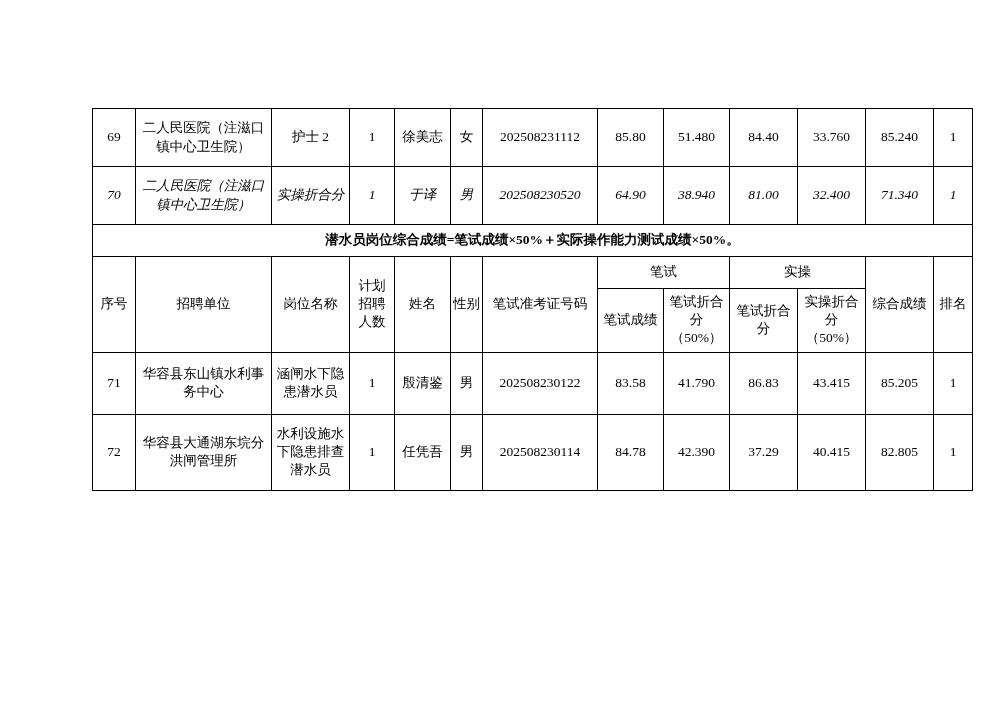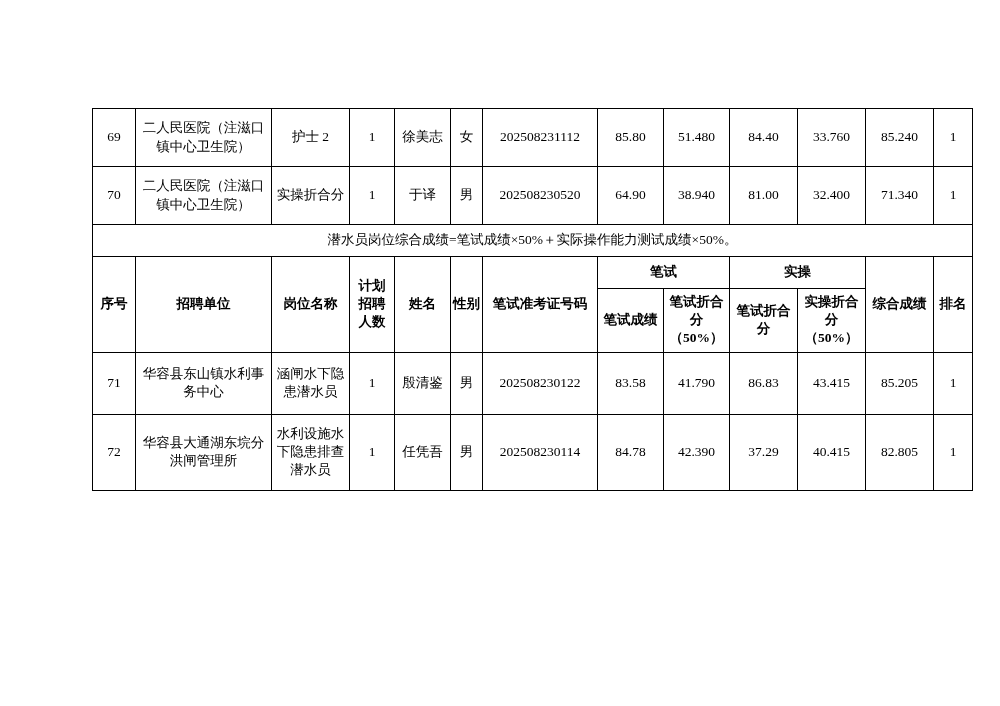--- a/index.html
+++ b/index.html
@@ -38,26 +38,26 @@
     padding-left: 8px;
     padding-right: 4px;
     margin-left: 34px;
   }
   td.job-cell {
     text-align: center;
     padding-left: 4px;
     padding-right: 4px;
   }
   td.note-row {
-    font-weight: normal;
+    font-weight: bold;
     font-size: 13.5px;
     padding: 7px 4px;
   }
   td.hdr {
-    font-weight: bold;
+    font-weight: normal;
     font-size: 13.5px;
     line-height: 1.3;
   }
   .num-cell {
     font-family: "Liberation Serif", "DejaVu Serif", serif;
   }
   
   col.c-seq      { width: 43px; }
   col.c-unit     { width: 136px; }
   col.c-job      { width: 78px; }
@@ -104,21 +104,21 @@
         <td>女</td>
         <td class="num-cell">202508231112</td>
         <td class="num-cell">85.80</td>
         <td class="num-cell">51.480</td>
         <td class="num-cell">84.40</td>
         <td class="num-cell">33.760</td>
         <td class="num-cell">85.240</td>
         <td class="num-cell">1</td>
       </tr>
 
-      <tr style="height:58px;">
+      <tr style="height:58px;font-style:italic;">
         <td class="num-cell">70</td>
         <td class="unit-cell">二人民医院（注滋口镇中心卫生院）</td>
         <td class="job-cell">实操折合分</td>
         <td class="num-cell">1</td>
         <td>于译</td>
         <td>男</td>
         <td class="num-cell">202508230520</td>
         <td class="num-cell">64.90</td>
         <td class="num-cell">38.940</td>
         <td class="num-cell">81.00</td>

